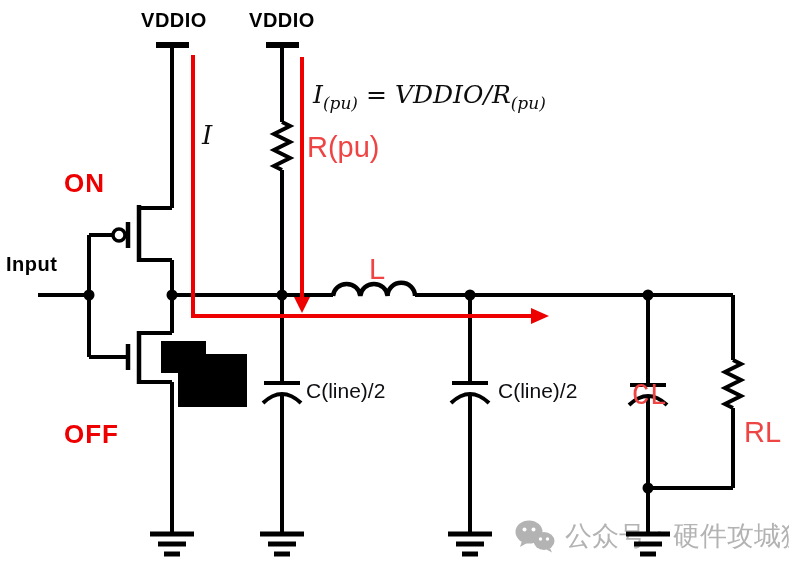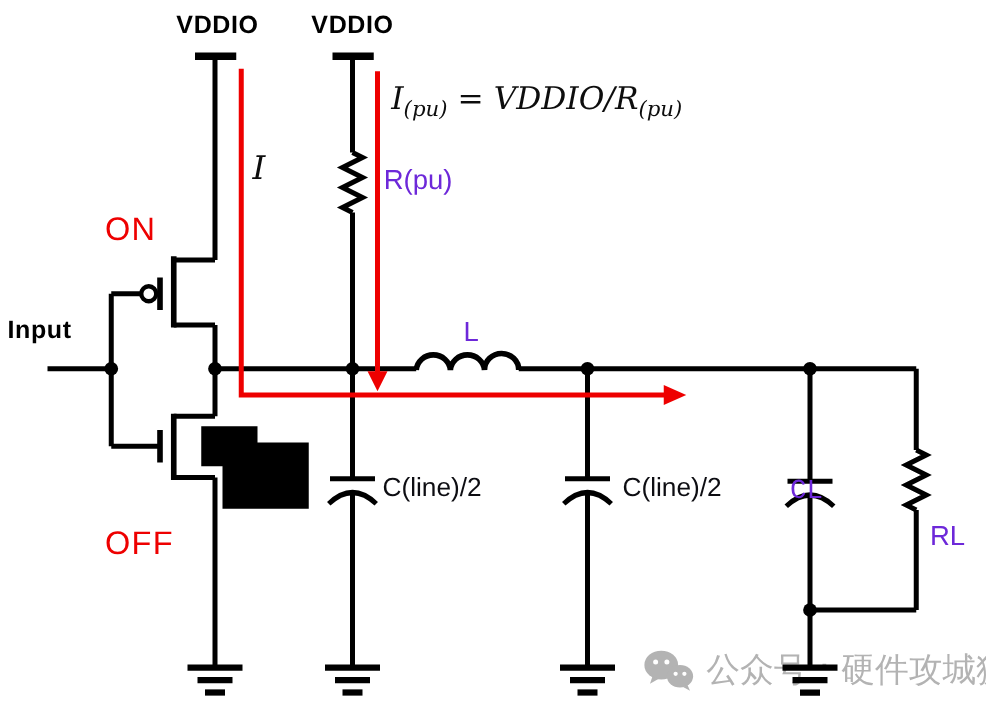--- a/index.html
+++ b/index.html
@@ -18,22 +18,22 @@
   .circuit-svg{
     position:absolute;left:0;top:0;z-index:2;
   }
   .lbl{
     position:absolute;z-index:3;
     color:var(--ink);
     white-space:nowrap;
     line-height:1;
   }
   .lbl-bold{font-weight:700;font-size:20px;letter-spacing:0.5px;}
-  .lbl-red{color:var(--red);font-weight:400;font-size:26px;letter-spacing:1px;margin-left:20px;}
-  .lbl-comp{font-size:22px;color:#6d28d9;}
+  .lbl-red{color:var(--red);font-weight:700;font-size:26px;letter-spacing:1px;}
+  .lbl-comp{font-size:29px;color:#ef4444;}
   .lbl-comp-sm{font-size:21px;color:#0d0d12;text-align:right;}
   .lbl-math{
     font-family:"DejaVu Serif","Liberation Serif",serif;
     font-style:italic;font-size:26px;color:#0d0d0d;
   }
   .formula{
     position:absolute;z-index:3;
     font-family:"DejaVu Serif","Liberation Serif",serif;
     font-style:italic;font-size:25px;color:#0d0d0d;
     white-space:nowrap;line-height:1;
@@ -196,21 +196,21 @@
   <div class="lbl lbl-bold center" style="left:134px;top:10px;width:80px;">VDDIO</div>
   <div class="lbl lbl-bold center" style="left:242px;top:10px;width:80px;">VDDIO</div>
 
   <div class="lbl lbl-bold" style="left:6px;top:254px;text-align:center;">Input</div>
 
   <div class="lbl lbl-red" style="left:64px;top:170px;">ON</div>
   <div class="lbl lbl-red" style="left:64px;top:421px;">OFF</div>
 
   <div class="lbl lbl-math" style="left:202px;top:122px;">I</div>
 
-  <div class="formula" style="left:313px;top:66px;">
+  <div class="formula" style="left:313px;top:82px;">
     <span>I</span><span class="sub">(pu)</span><span class="eq">=</span><span>VDDIO</span><span>/</span><span>R</span><span class="sub">(pu)</span>
   </div>
 
   <div class="lbl lbl-comp" style="left:307px;top:133px;">R(pu)</div>
 
   <div class="lbl lbl-comp center" style="left:364px;top:255px;width:26px;">L</div>
 
   <div class="lbl lbl-comp-sm" style="left:306px;top:380px;">C(line)/2</div>
   <div class="lbl lbl-comp-sm" style="left:498px;top:380px;">C(line)/2</div>
 

